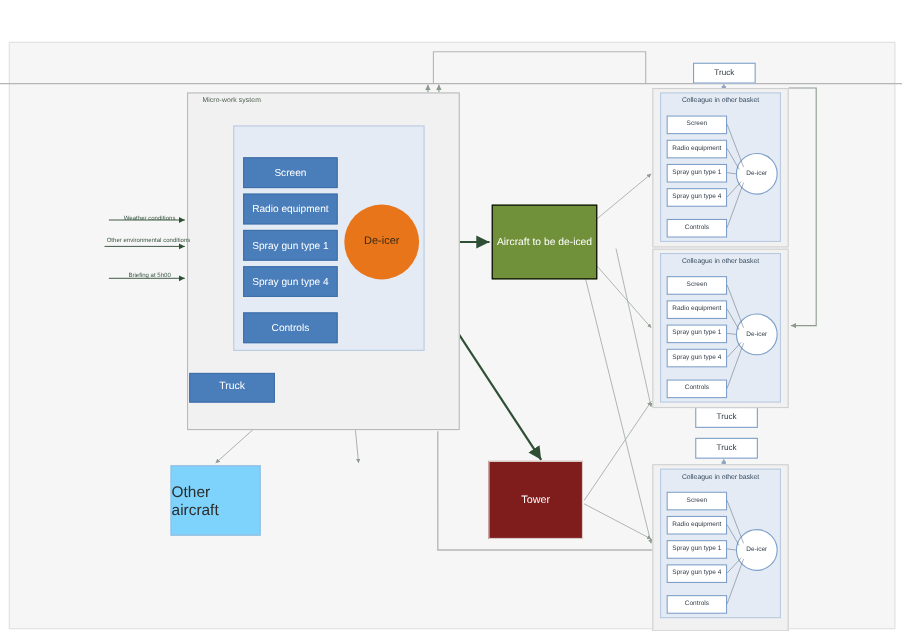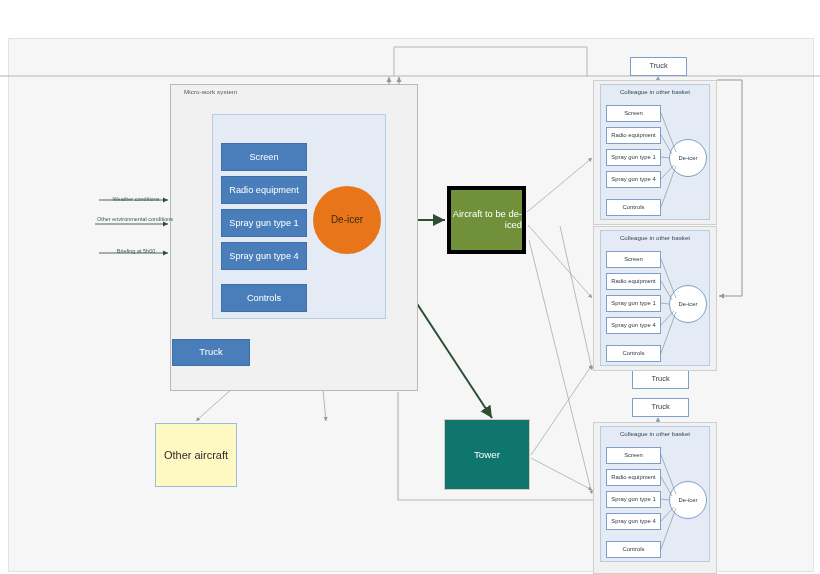--- a/index.html
+++ b/index.html
@@ -6,21 +6,21 @@
   body{width:820px;height:574px;overflow:hidden;font-family:"Liberation Sans",sans-serif;}
   #canvas{position:relative;width:820px;height:574px;background:#ffffff;}
 
   
   .page-frame{position:absolute;left:8px;top:38px;width:806px;height:534px;
      border:1px solid #e2e2e2;background:#f6f6f6;box-sizing:border-box;}
 
   svg.wires{position:absolute;left:0;top:0;width:820px;height:574px;pointer-events:none;}
 
   .box{position:absolute;box-sizing:border-box;display:flex;align-items:center;
-       justify-content:center;text-align:right;line-height:1.15;}
+       justify-content:center;text-align:left;line-height:1.15;}
 
   
   .mws{left:170px;top:84px;width:248px;height:307px;background:#f1f1f1;
        border:1px solid #b9b9b9;}
   .mws-title{position:absolute;left:184px;top:88px;font-size:6.2px;color:#4a5a4a;
        letter-spacing:.1px;}
 
   
   .basket{left:212px;top:114px;width:174px;height:205px;background:#e4ebf4;
        border:1px solid #b9cbe2;}
@@ -38,29 +38,29 @@
 
   
   .deicer{left:313px;top:186px;width:68px;height:68px;border-radius:50%;
       background:#e8751a;color:#3b2a10;font-size:10px;}
 
   
   .truck-blue{left:172px;top:339px;width:78px;height:27px;background:#4a7ebb;
       border:1px solid #3f6fa8;color:#fff;font-size:9.5px;}
 
   
-  .aircraft{left:447px;top:186px;width:79px;height:68px;background:#71903a;
-      border:4px solid #000000;color:#ffffff;font-size:9.4px;}
-
-  
-  .tower{left:444px;top:419px;width:86px;height:71px;background:#0f766e;
+  .aircraft{left:447px;top:186px;width:96px;height:68px;background:#71903a;
+      border:1px solid #000000;color:#ffffff;font-size:9.4px;}
+
+  
+  .tower{left:444px;top:419px;width:86px;height:71px;background:#7f1d1d;
       border:1px solid #d9c7c6;color:#ffffff;font-size:9.8px;}
 
   
-  .wbox{background:#fef9c3;border:1px solid #9dbbdd;color:#2c2c2c;font-size:11px;}
+  .wbox{background:#7dd3fc;border:1px solid #9dbbdd;color:#2c2c2c;font-size:14px;}
   .other-aircraft{left:155px;top:423px;width:82px;height:64px;}
   .other-vehicles{left:285px;top:423px;width:82px;height:64px;}
 
   
   .truck-w{background:#ffffff;border:1px solid #7d9fc9;color:#2f3a46;font-size:7.4px;}
   .truck1{left:630px;top:57px;width:57px;height:19px;}
   .truck2{left:632px;top:370px;width:57px;height:19px;}
   .truck3{left:632px;top:398px;width:57px;height:19px;}
 
   

